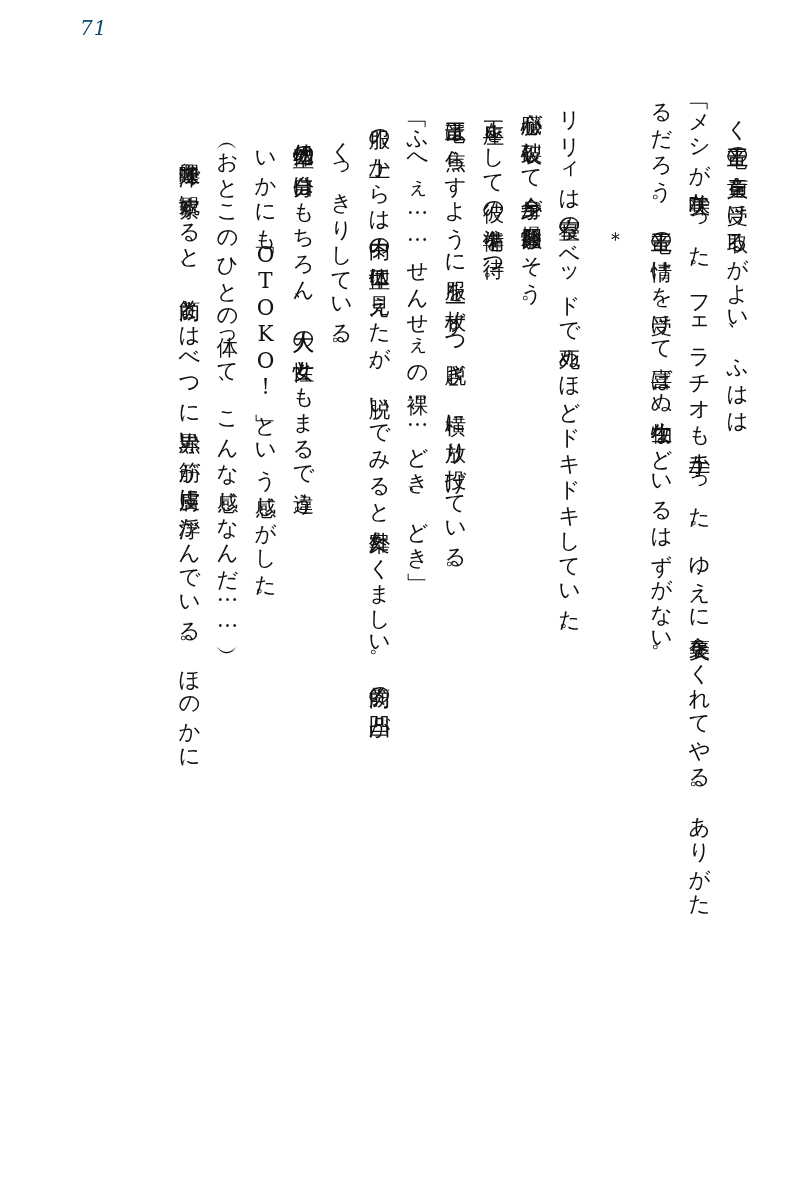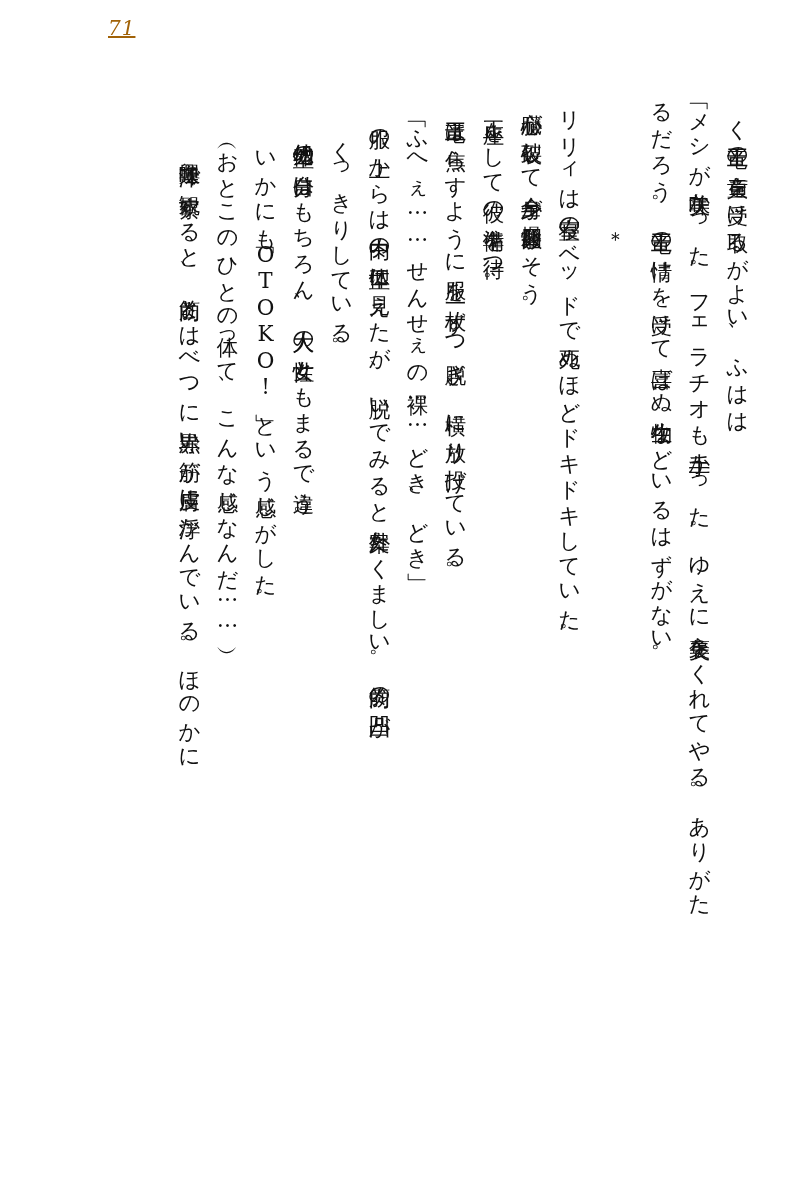--- a/index.html
+++ b/index.html
@@ -19,27 +19,26 @@
   #page {
     position: absolute;
     inset: 0;
     background: #ffffff;
   }
 
   
   #page-number {
     position: absolute;
     top: 16px;
-    left: 108px;
+    left: 80px;
     font-size: 20px;
     font-family: "DejaVu Serif", "Liberation Serif", serif;
     font-style: italic;
     letter-spacing: 1px;
-    color: #a16207;
-    text-decoration: underline;
+    color: #0c4a6e;
   }
 
   
   #vtext {
     position: absolute;
     top: 70px;
     right: 52px;
     bottom: 50px;
     left: 52px;
     display: flex;

